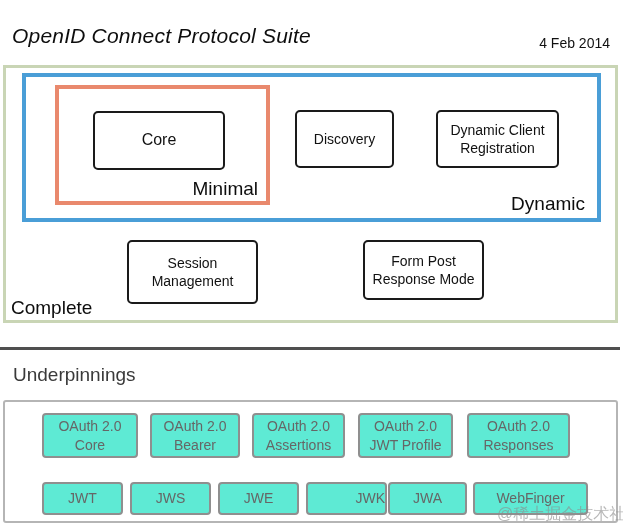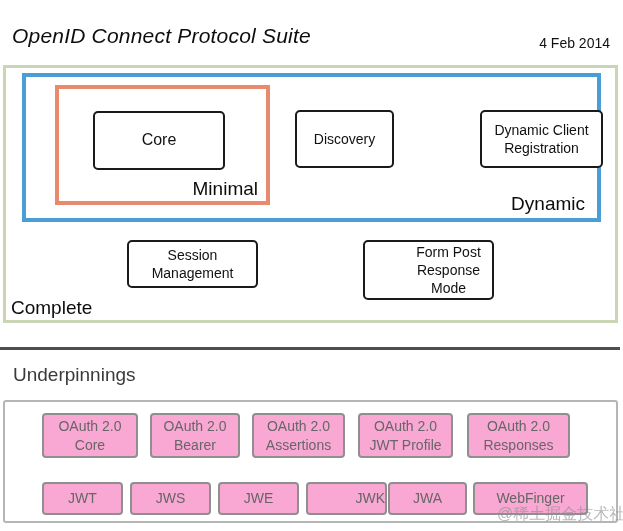--- a/index.html
+++ b/index.html
@@ -23,31 +23,31 @@
   .lbl-dynamic  { right: 12px; bottom: 3px; }
   .lbl-minimal  { right: 8px;  bottom: 1px; }
 
   
   .spec { position: absolute; border: 2px solid var(--box-border); border-radius: 5px;
           background: #fff; display: flex; flex-direction: column; align-items: center;
           justify-content: center; text-align: center; font-size: 14px; line-height: 1.3; }
   .spec span { display: block; }
   .spec-core      { left: 93px;  top: 111px; width: 132px; height: 59px; font-size: 16px; }
   .spec-discovery { left: 295px; top: 110px; width: 99px; height: 58px; }
-  .spec-dcr       { left: 436px; top: 110px; width: 123px; height: 58px; margin-left: 44px; }
-  .spec-session   { left: 127px; top: 240px; width: 131px; height: 48px; }
-  .spec-formpost  { left: 363px; top: 240px; width: 131px; height: 60px; padding-left: 40px; }
+  .spec-dcr       { left: 436px; top: 110px; width: 123px; height: 58px; }
+  .spec-session   { left: 127px; top: 240px; width: 131px; height: 64px; }
+  .spec-formpost  { left: 363px; top: 240px; width: 121px; height: 60px; }
 
   
   .separator { left: 0; top: 347px; width: 620px; height: 3px; background: var(--separator); }
   .underpin-title { left: 13px; top: 364px; font-size: 19px; color: #3a3a3a; }
   .underpin-panel { left: 3px; top: 400px; width: 615px; height: 123px;
                     border: 2px solid var(--outer-gray); border-radius: 3px; background: #fff; }
   .uspec { position: absolute; border: 2px solid var(--gray-border); border-radius: 4px;
-           color: var(--gray-text); background: #f9a8d4; display: flex; flex-direction: column;
+           color: var(--gray-text); background: #5eead4; display: flex; flex-direction: column;
            align-items: center; justify-content: center; text-align: center;
            font-size: 14px; line-height: 1.3; }
   .uspec span { display: block; }
   .u-r1 { top: 413px; height: 45px; }
   .u-r2 { top: 482px; height: 33px; }
   .u1 { left: 42px;  width: 96px; }
   .u2 { left: 150px; width: 90px; }
   .u3 { left: 252px; width: 93px; }
   .u4 { left: 358px; width: 95px; }
   .u5 { left: 467px; width: 103px; }

